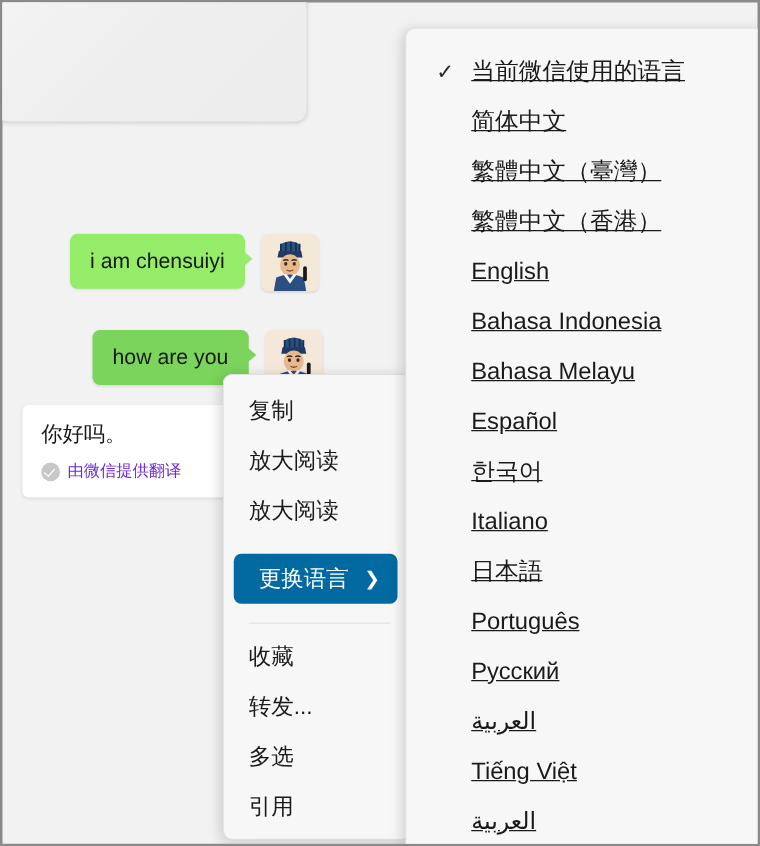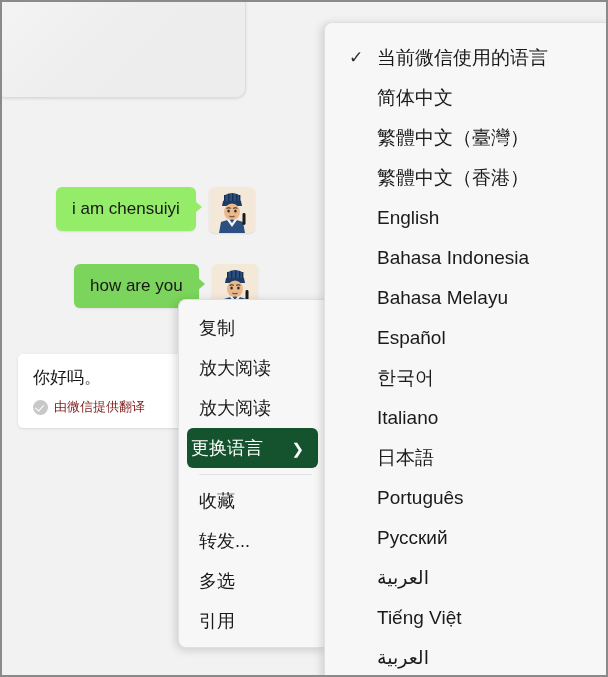--- a/index.html
+++ b/index.html
@@ -105,34 +105,33 @@
   .translate-card {
     position: absolute;
     left: 16px;
     top: 322px;
     width: 196px;
     background: #ffffff;
     border-radius: 5px;
     padding: 13px 15px 12px 15px;
     box-sizing: border-box;
     box-shadow: 0 1px 3px rgba(0,0,0,0.10);
-    margin-top: 30px;
   }
   .translate-text {
     font-size: 17px;
     color: #181818;
     line-height: 1.25;
     margin-bottom: 10px;
     white-space: nowrap;
   }
   .translate-footer {
     display: flex;
     align-items: center;
     font-size: 13px;
-    color: #7f1d1d;
+    color: #6d28d9;
     white-space: nowrap;
   }
   .badge-check {
     width: 15px; height: 15px;
     border-radius: 50%;
     background: #c8c8c8;
     margin-right: 6px;
     flex: 0 0 auto;
     position: relative;
   }
@@ -166,25 +165,25 @@
     display: flex;
     align-items: center;
     padding: 0 14px 0 20px;
     font-size: 18px;
     color: #1a1a1a;
     box-sizing: border-box;
     justify-content: space-between;
     text-align: right;
   }
   .cm-item.active {
-    background: #14532d;
+    background: #0369a1;
     color: #ffffff;
-    margin: 0 8px;
+    margin: 15px 8px;
     border-radius: 6px;
-    padding-left: 4px;
+    padding-left: 20px;
   }
   .cm-label { white-space: nowrap; }
   .cm-chevron {
     font-size: 15px;
     line-height: 1;
     font-weight: bold;
     margin-left: 10px;
   }
   .cm-sep {
     height: 1px;
@@ -219,21 +218,21 @@
     white-space: nowrap;
   }
   .lang-check {
     width: 28px;
     font-size: 17px;
     color: #2b2b2b;
     flex: 0 0 auto;
     line-height: 1;
   }
   .lang-check.empty { color: transparent; }
-  .lang-label { line-height: 1; }
+  .lang-label { line-height: 1; text-decoration: underline; }
 </style>
 </head>
 <body>
 
 <div id="screen">
 
   <div class="top-panel">
     <div class="top-panel-gloss"></div>
   </div>
 

